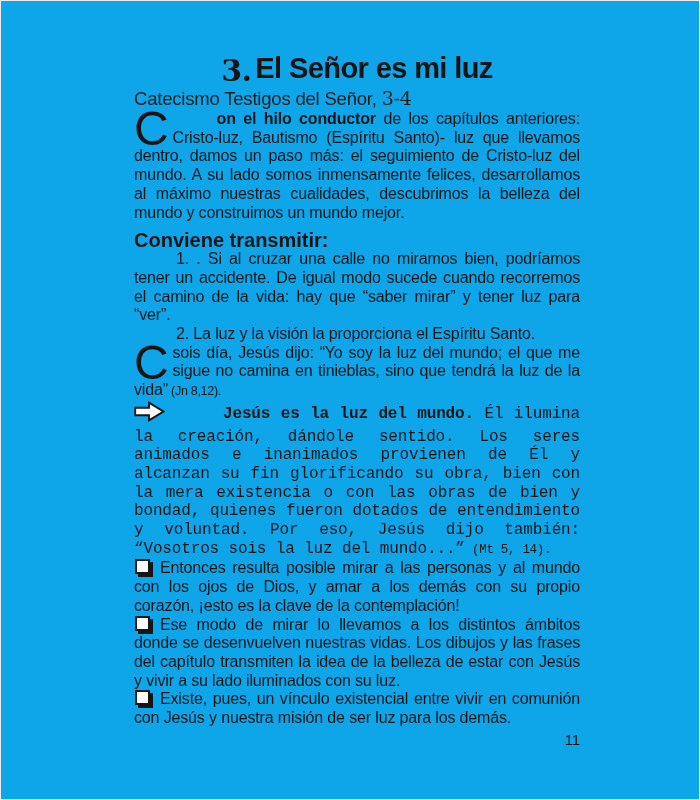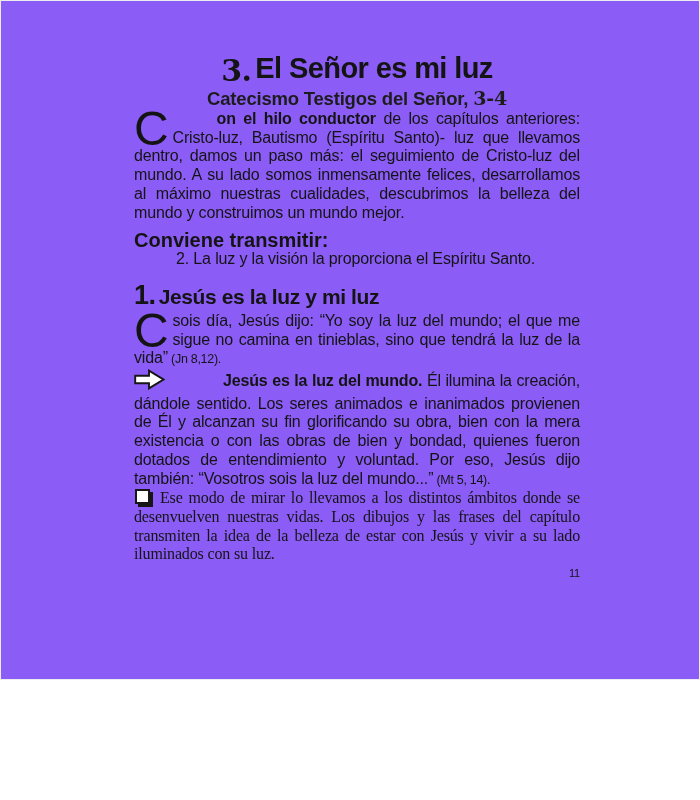--- a/index.html
+++ b/index.html
@@ -4,47 +4,47 @@
 <style>
   html,body{margin:0;padding:0;background:#fff;}
   body{
     width:700px;height:800px;
     font-family:"Liberation Sans","DejaVu Sans",sans-serif;
     color:#141414;
     -webkit-font-smoothing:antialiased;
   }
   .page{
     box-sizing:border-box;
-    width:700px;height:680px;
+    width:700px;height:800px;
     border:1px solid #ececec;
     padding:50px 119px 0 133px;
-    background:#8b5cf6;
+    background:#0ea5e9;
     overflow:hidden;
   }
   
   .chapter-title{
     margin:0;
     text-align:center;
     font-size:29px;
     font-weight:700;
     letter-spacing:-0.6px;
     line-height:34px;
     white-space:nowrap;
   }
   .chapter-title .num{
     font-family:"DejaVu Serif","Liberation Serif",serif;
     font-size:30px;
     position:relative;top:3px;
     margin-right:4px;
   }
   .chapter-subtitle{
     margin:2px 0 0 0;
-    text-align:center;
+    text-align:left;
     font-size:18.5px;
-    font-weight:700;
+    font-weight:400;
     color:#1c1c1c;
     letter-spacing:-0.2px;
   }
   .chapter-subtitle .num{
     font-family:"DejaVu Serif","Liberation Serif",serif;
     font-size:19px;
   }
   
   p.body{
     margin:0;
@@ -76,69 +76,71 @@
     margin:13px 0 2px 0;
     font-size:21px;
     font-weight:700;
     letter-spacing:-0.4px;
     line-height:26px;
   }
   .section-title .num{
     font-size:27px;
     margin-right:3px;
   }
-  .mt-arrow{margin-top:13px;}
+  .mt-arrow{margin-top:13px;font-family:Liberation Mono, monospace;}
   .arrow-icon{
     display:inline-block;
     vertical-align:-4px;
     margin-right:14px;
   }
   
   .bullet-para{margin-left:9px;}
   .mt-b1{margin-top:9px;}
-  .mt-b2{margin-top:9px;font-family:Liberation Serif, serif;}
+  .mt-b2{margin-top:9px;}
   .mt-b3{margin-top:7px;}
   .checkbox-icon{
     display:inline-block;
     width:11px;height:11px;
     background:#fff;
     border:2.5px solid #161616;
     box-shadow:3px 3px 0 #161616;
     margin:0 10px 0 1px;
     vertical-align:-1px;
   }
   .page-number{
     margin:3px 0 0 0;
     text-align:right;
-    font-size:11px;
+    font-size:15px;
     letter-spacing:-0.2px;
   }
 </style>
 </head>
 <body>
 
 <div class="page">
 
   <h1 class="chapter-title"><span class="num">3.</span><span>El Señor es mi luz</span></h1>
 
   <p class="chapter-subtitle"><span>Catecismo Testigos del Señor, </span><span class="num">3-4</span></p>
 
   <p class="body mt-intro"><span class="dropcap">C</span><span class="b">on el hilo conductor</span><span> de los capítulos anteriores: Cristo-luz, Bautismo (Espíritu Santo)- luz que llevamos dentro, damos un paso más: el seguimiento de Cristo-luz del mundo. A su lado somos inmensamente felices, desarrollamos al máximo nuestras cualidades, descubrimos la belleza del mundo y construimos un mundo mejor.</span></p>
 
   <p class="transmit-head">Conviene transmitir:</p>
 
+  <p class="body indent mt-item1">1. . Si al cruzar una calle no miramos bien, podríamos tener un accidente. De igual modo sucede cuando recorremos el camino de la vida: hay que “saber mirar” y tener luz para “ver”.</p>
   <p class="body indent mt-item2">2. La luz y la visión la proporciona el Espíritu Santo.</p>
 
-  <h2 class="section-title"><span class="num">1.</span><span>Jesús es la luz y mi luz</span></h2>
 
   <p class="body"><span class="dropcap">C</span><span>sois día, Jesús dijo: “Yo soy la luz del mundo; el que me sigue no camina en tinieblas, sino que tendrá la luz de la vida”</span><span class="cite"> (Jn 8,12).</span></p>
 
   <p class="body mt-arrow"><span class="arrow-icon"><svg width="31" height="21" viewBox="0 0 31 21">
           <path d="M1.2 6.8 H15 V1.6 L29.4 10.5 L15 19.4 V14.2 H1.2 Z" fill="#ffffff" stroke="#161616" stroke-width="1.9" stroke-linejoin="miter"></path>
         </svg></span><span class="b">Jesús es la luz del mundo.</span><span> Él ilumina la creación, dándole sentido. Los seres animados e inanimados provienen de Él y alcanzan su fin glorificando su obra, bien con la mera existencia o con las obras de bien y bondad, quienes fueron dotados de entendimiento y voluntad. Por eso, Jesús dijo también: “Vosotros sois la luz del mundo...”</span><span class="cite"> (Mt 5, 14).</span></p>
 
+  <p class="body bullet-para mt-b1"><span class="checkbox-icon"></span><span>Entonces resulta posible mirar a las personas y al mundo con los ojos de Dios, y amar a los demás con su propio corazón, ¡esto es la clave de la contemplación!</span></p>
 
   <p class="body bullet-para mt-b2"><span class="checkbox-icon"></span><span>Ese modo de mirar lo llevamos a los distintos ámbitos donde se desenvuelven nuestras vidas. Los dibujos y las frases del capítulo transmiten la idea de la belleza de estar con Jesús y vivir a su lado iluminados con su luz.</span></p>
 
+  <p class="body bullet-para mt-b3"><span class="checkbox-icon"></span><span>Existe, pues, un vínculo existencial entre vivir en comunión con Jesús y nuestra misión de ser luz para los demás.</span></p>
 
   <p class="page-number">11</p>
 
 </div>
 
 </body></html>

